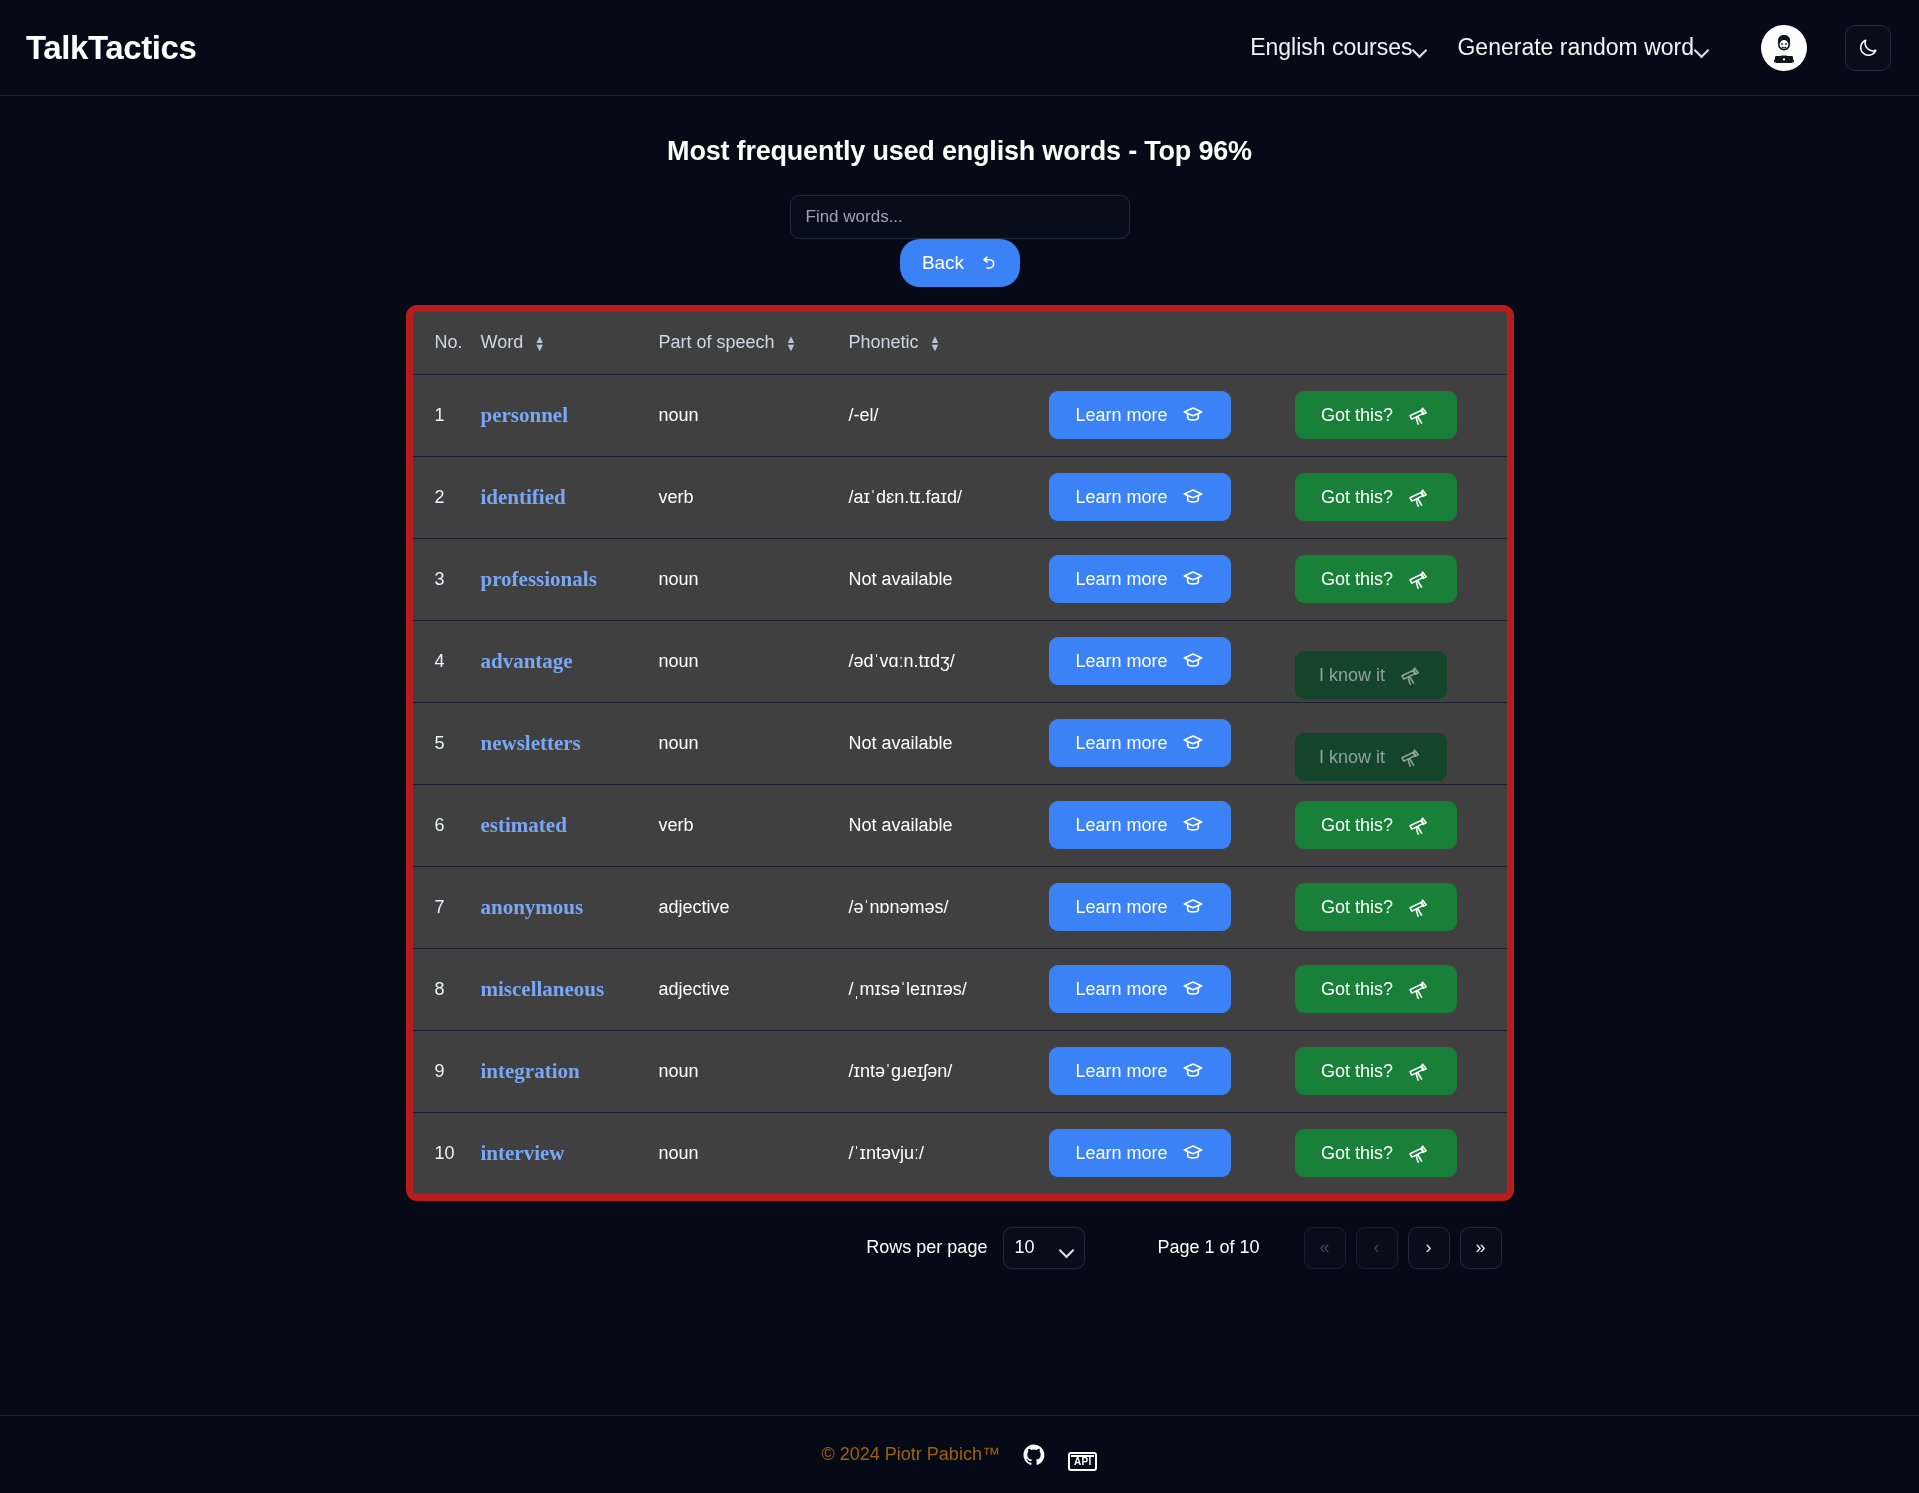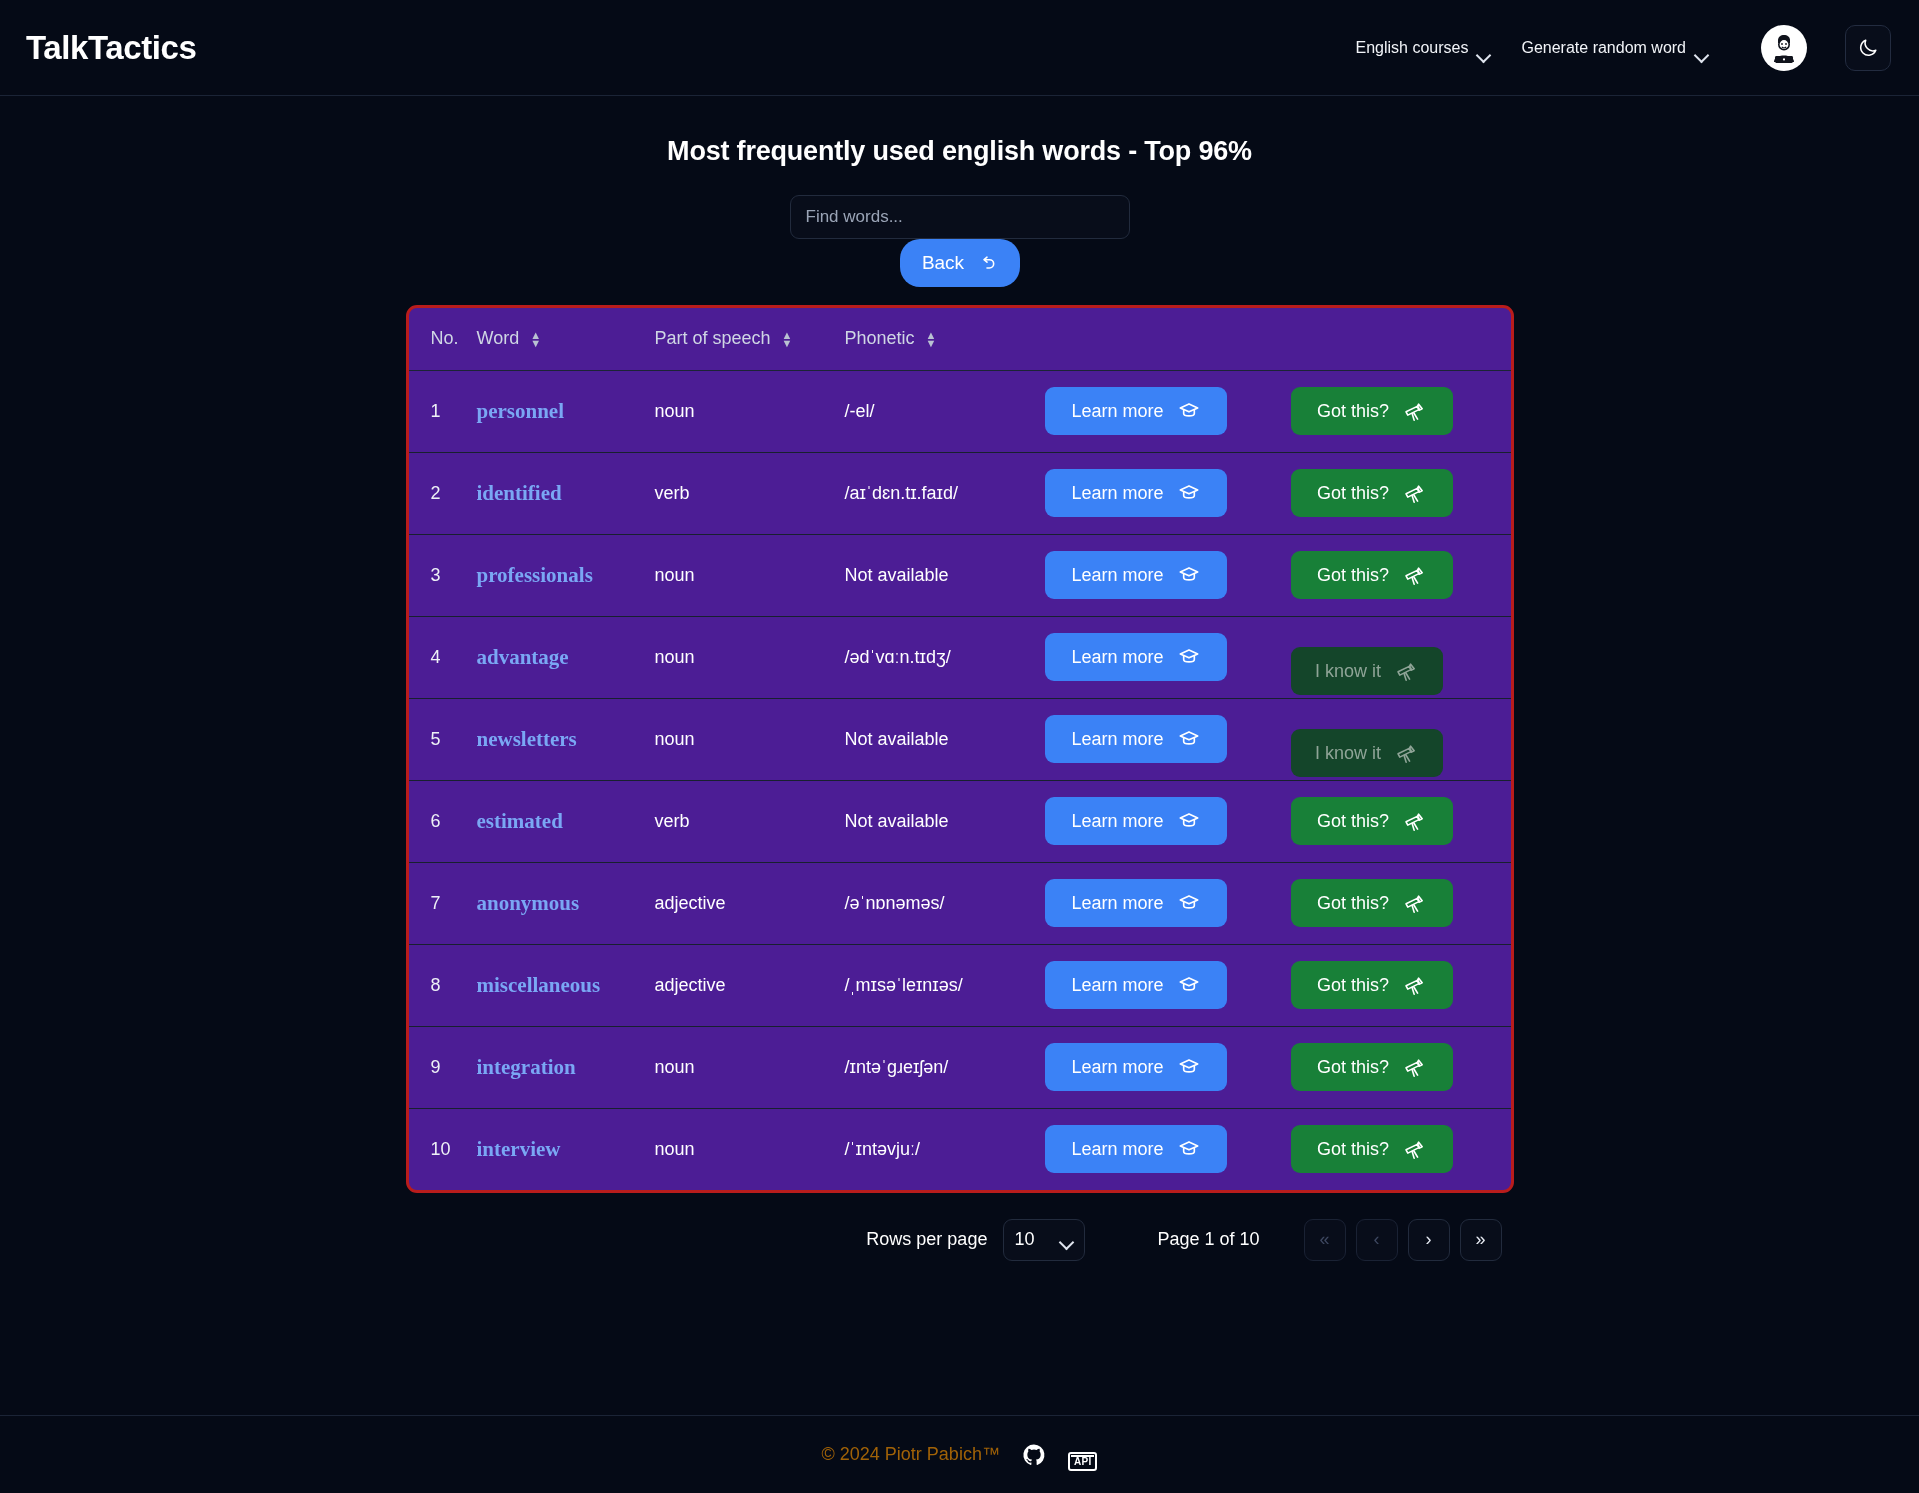--- a/index.html
+++ b/index.html
@@ -28,23 +28,23 @@
     color: #ffffff;
     padding-left: 4px;
   }
   .nav-right {
     display: flex;
     align-items: center;
     gap: 30px;
   }
   .nav-link {
     display: flex;
-    align-items: flex-end;
-    gap: 10px;
-    font-size: 16px;
+    align-items: center;
+    gap: 2px;
+    font-size: 23px;
     color: #f2f4f8;
     cursor: pointer;
     white-space: nowrap;
   }
   .chev {
     width: 13px; height: 8px;
     display: inline-block;
     position: relative;
     top: 1px;
   }
@@ -121,24 +121,24 @@
     display: flex; align-items: center; justify-content: center;
     gap: 13px;
     padding: 0 22px;
     cursor: pointer;
   }
 
   
   .table-wrap {
     width: 1108px;
     margin: 18px auto 0 auto;
-    border: 3px solid #b91c1c;
+    border: 7px solid #b91c1c;
     border-radius: 11px;
     overflow: hidden;
-    background: #4c1d95;
+    background: #404040;
   }
   table { width: 100%; border-collapse: collapse; }
   thead th {
     height: 62px;
     font-size: 18px;
     font-weight: 400;
     color: #cfd6e4;
     text-align: left;
     border-bottom: 1px solid #1c2436;
     vertical-align: middle;

